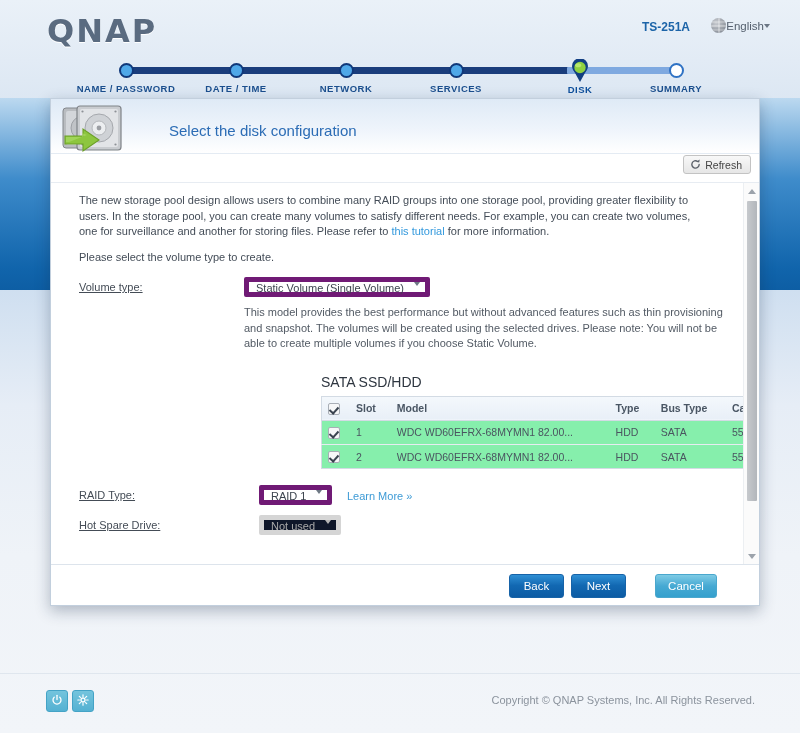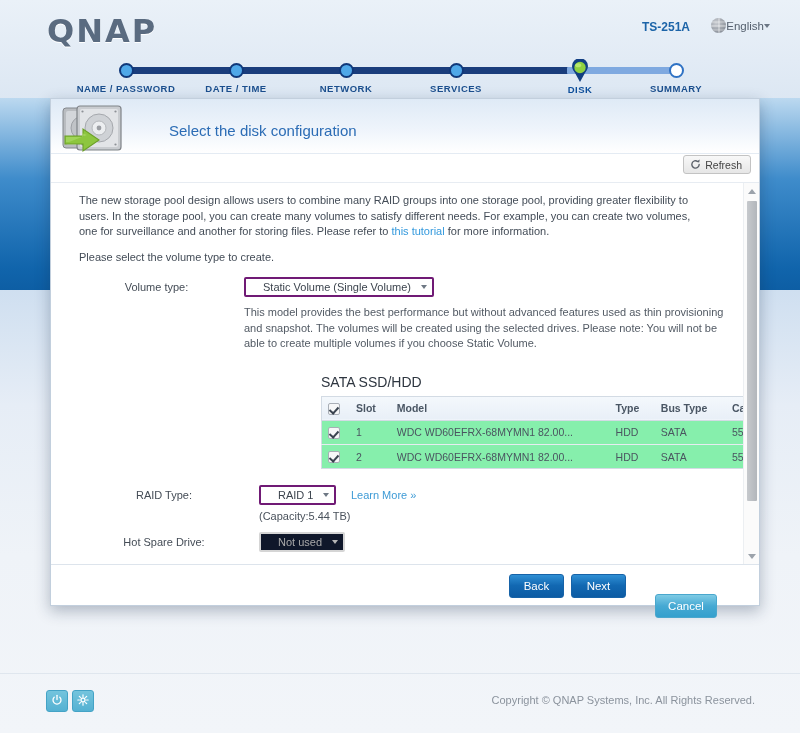--- a/index.html
+++ b/index.html
@@ -145,28 +145,28 @@
   }
   .para {
     font-size: 11px; color: #434c57; line-height: 15.5px; margin: 0 0 10px 0;
     width: 630px;
   }
   .para a { color: #3399dd; text-decoration: none; }
 
   
   .frow { display: flex; align-items: flex-start; margin-top: 12px; }
   .flabel {
-    width: 180px; text-align: center; padding-right: 10px;
-    font-size: 11px; color: #444c56; line-height: 20px;
+    width: 180px; text-align: left; padding-right: 10px;
+    font-size: 11px; color: #444c56; line-height: 20px; text-decoration: underline;
   }
   .fctl { flex: 1; }
   .select {
-    display: inline-flex; align-items: center; justify-content: space-between;
-    height: 20px; padding: 0 5px 0 17px;
-    border: 2px solid #701a75; background: #fff; border-radius: 2px;
+    display: inline-flex; align-items: flex-start; justify-content: space-between;
+    height: 20px; padding: 0 5px 0 7px;
+    border: 5px solid #701a75; background: #fff; border-radius: 2px;
     font-size: 11px; color: #3c444e; cursor: pointer;
   }
   .select.disabled {
     background: #0f172a; border-color: #d5d5d5; color: #a9a9a9; cursor: default;
   }
   .select .cap {
     width: 0; height: 0; margin-left: 10px;
     border-left: 3.5px solid transparent; border-right: 3.5px solid transparent;
     border-top: 4px solid #6e7884;
   }
@@ -248,21 +248,21 @@
     font-size: 11.5px; color: #fff; cursor: pointer;
     display: flex; align-items: center; justify-content: center;
     background: linear-gradient(to bottom, #2f8fd4 0%, #1268b2 48%, #0c5ba3 100%);
   }
   .btn.cancel {
     width: 62px; border-color: #4aa7cd;
     background: linear-gradient(to bottom, #7ecbe5 0%, #46a9d3 50%, #34a0cd 100%);
   }
   .btn-back { right: 195px; }
   .btn-next { right: 133px; }
-  .btn-cancel { right: 42px; margin-top: 20px; }
+  .btn-cancel { right: 42px; }
 
   
   .pfooter {
     position: absolute; left: 0; bottom: 0; width: 800px; height: 60px; z-index: 5;
     border-top: 1px solid #dfe6ee;
   }
   .fbtn {
     position: absolute; top: 16px; width: 22px; height: 22px;
     background: linear-gradient(to bottom, #74c4dd, #54b1d2);
     border: 1px solid #44a3c6; border-radius: 3px;
@@ -376,21 +376,21 @@
 
       <p class="para">Please select the volume type to create.</p>
 
       <div class="frow">
         <div class="flabel">Volume type:</div>
         <div class="fctl">
           <div class="select">
             <span>Static Volume (Single Volume)</span>
             <span class="cap"></span>
           </div>
-          <div class="help-text">This model provides the best performance but without advanced features used as thin provisioning and snapshot. The volumes will be created using the selected drives. Please note: You will not be able to create multiple volumes if you choose Static Volume.</div>
+          <div class="help-text">This model provides the best performance but without advanced features such as thin provisioning and snapshot. The volumes will be created using the selected drives. Please note: You will not be able to create multiple volumes if you choose Static Volume.</div>
         </div>
       </div>
 
       <div class="disk-block">
         <div class="sect-title">SATA SSD/HDD</div>
         <table class="disks">
           <thead>
             <tr>
               <th class="cbcell">
                 <span class="cb checked"></span>
@@ -428,21 +428,20 @@
       </div>
 
       <div class="frow" style="margin-top:16px">
         <div class="flabel">RAID Type:</div>
         <div class="fctl">
           <span class="select">
             <span>RAID 1</span>
             <span class="cap"></span>
           </span>
           <a class="learn" href="#">Learn More »</a>
-          <div class="capnote">(Capacity:5.44 TB)</div>
         </div>
       </div>
 
       <div class="frow" style="margin-top:10px">
         <div class="flabel">Hot Spare Drive:</div>
         <div class="fctl">
           <span class="select disabled">
             <span>Not used</span>
             <span class="cap"></span>
           </span>

